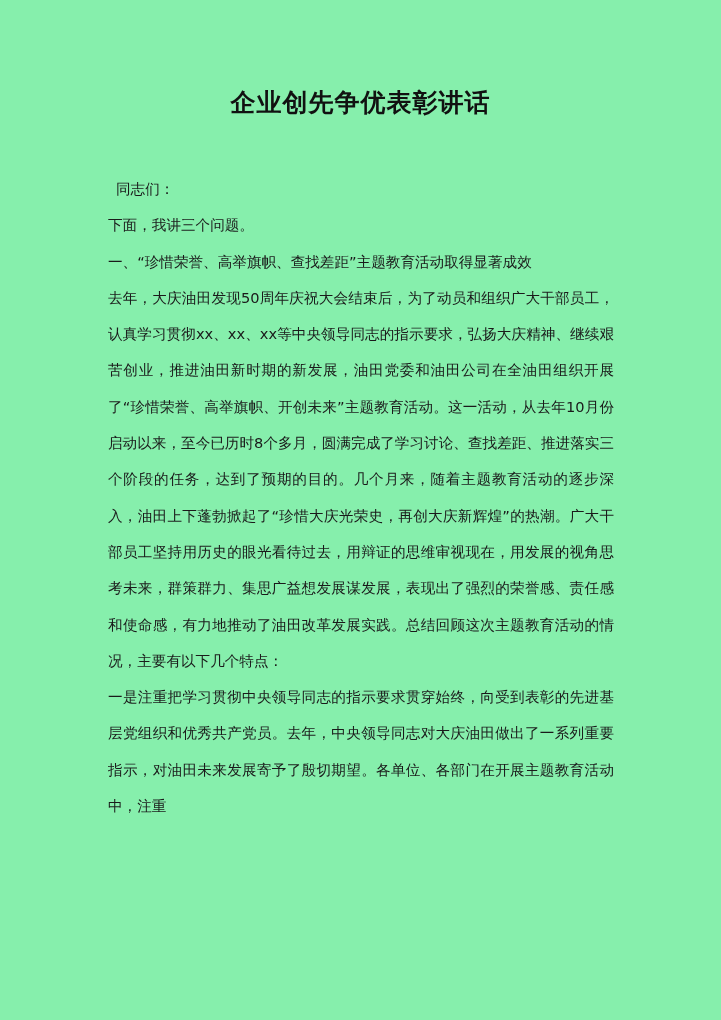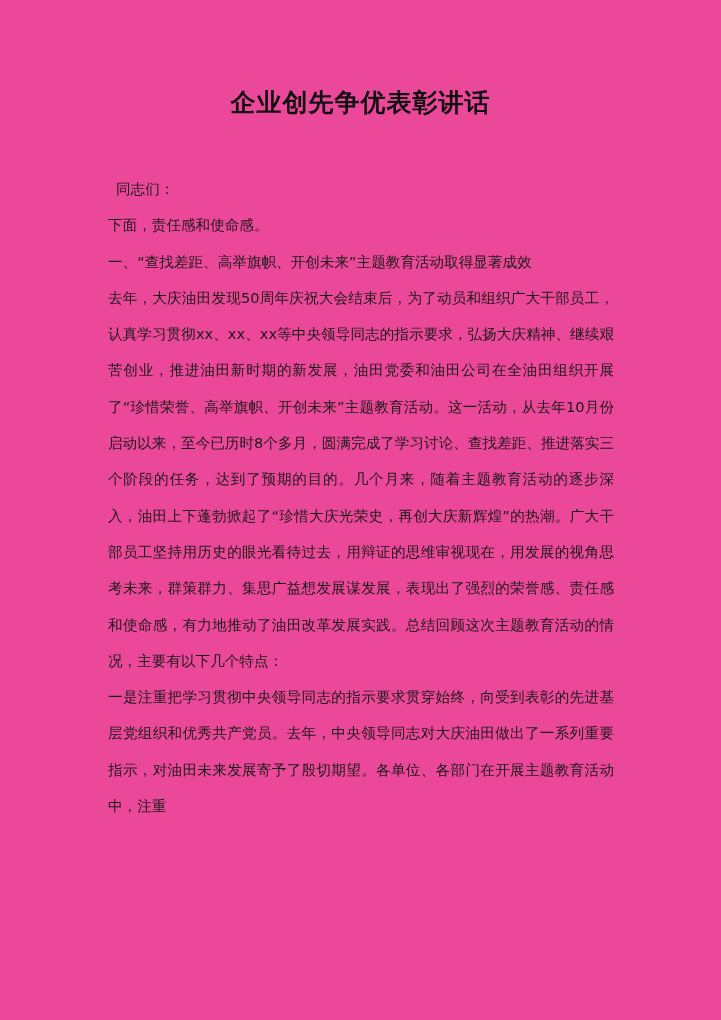--- a/index.html
+++ b/index.html
@@ -1,17 +1,17 @@
 <!DOCTYPE html>
 <html><head>
 <meta charset="utf-8">
 <style>
   html, body { margin: 0; padding: 0; background: #ffffff; }
   body { width: 721px; height: 1020px; position: relative; overflow: hidden; }
-  .page { position: absolute; left: 0; top: 0; width: 721px; height: 1020px; background: #ec4899; }
+  .page { position: absolute; left: 0; top: 0; width: 721px; height: 1020px; background: #86efac; }
   .title {
     position: absolute; left: 0; top: 86px; width: 721px; text-align: center;
     font-family: "DejaVu Serif", "Liberation Serif", serif;
     font-size: 25px; font-weight: bold; color: #111; letter-spacing: 1px;
   }
   .body {
     position: absolute; left: 108px; top: 171px; width: 506px;
     font-family: "DejaVu Sans", "Liberation Sans", sans-serif;
     font-size: 14.6px; line-height: 36.3px; color: #1a1a1a;
     text-align: justify;
@@ -19,18 +19,18 @@
   .body p { margin: 0; padding: 0; }
   .body p.salutation { padding-left: 8px; font-family: Liberation Serif, serif; }
 </style>
 </head>
 <body>
 
 <div class="page">
   <div class="title">企业创先争优表彰讲话</div>
   <div class="body">
     <p class="salutation">同志们：</p>
-    <p>下面，责任感和使命感。</p>
-    <p>一、“查找差距、高举旗帜、开创未来”主题教育活动取得显著成效</p>
+    <p>下面，我讲三个问题。</p>
+    <p>一、“珍惜荣誉、高举旗帜、查找差距”主题教育活动取得显著成效</p>
     <p>去年，大庆油田发现50周年庆祝大会结束后，为了动员和组织广大干部员工，认真学习贯彻xx、xx、xx等中央领导同志的指示要求，弘扬大庆精神、继续艰苦创业，推进油田新时期的新发展，油田党委和油田公司在全油田组织开展了“珍惜荣誉、高举旗帜、开创未来”主题教育活动。这一活动，从去年10月份启动以来，至今已历时8个多月，圆满完成了学习讨论、查找差距、推进落实三个阶段的任务，达到了预期的目的。几个月来，随着主题教育活动的逐步深入，油田上下蓬勃掀起了“珍惜大庆光荣史，再创大庆新辉煌”的热潮。广大干部员工坚持用历史的眼光看待过去，用辩证的思维审视现在，用发展的视角思考未来，群策群力、集思广益想发展谋发展，表现出了强烈的荣誉感、责任感和使命感，有力地推动了油田改革发展实践。总结回顾这次主题教育活动的情况，主要有以下几个特点：</p>
     <p>一是注重把学习贯彻中央领导同志的指示要求贯穿始终，向受到表彰的先进基层党组织和优秀共产党员。去年，中央领导同志对大庆油田做出了一系列重要指示，对油田未来发展寄予了殷切期望。各单位、各部门在开展主题教育活动中，注重</p>
   </div>
 </div>
 
 </body></html>

